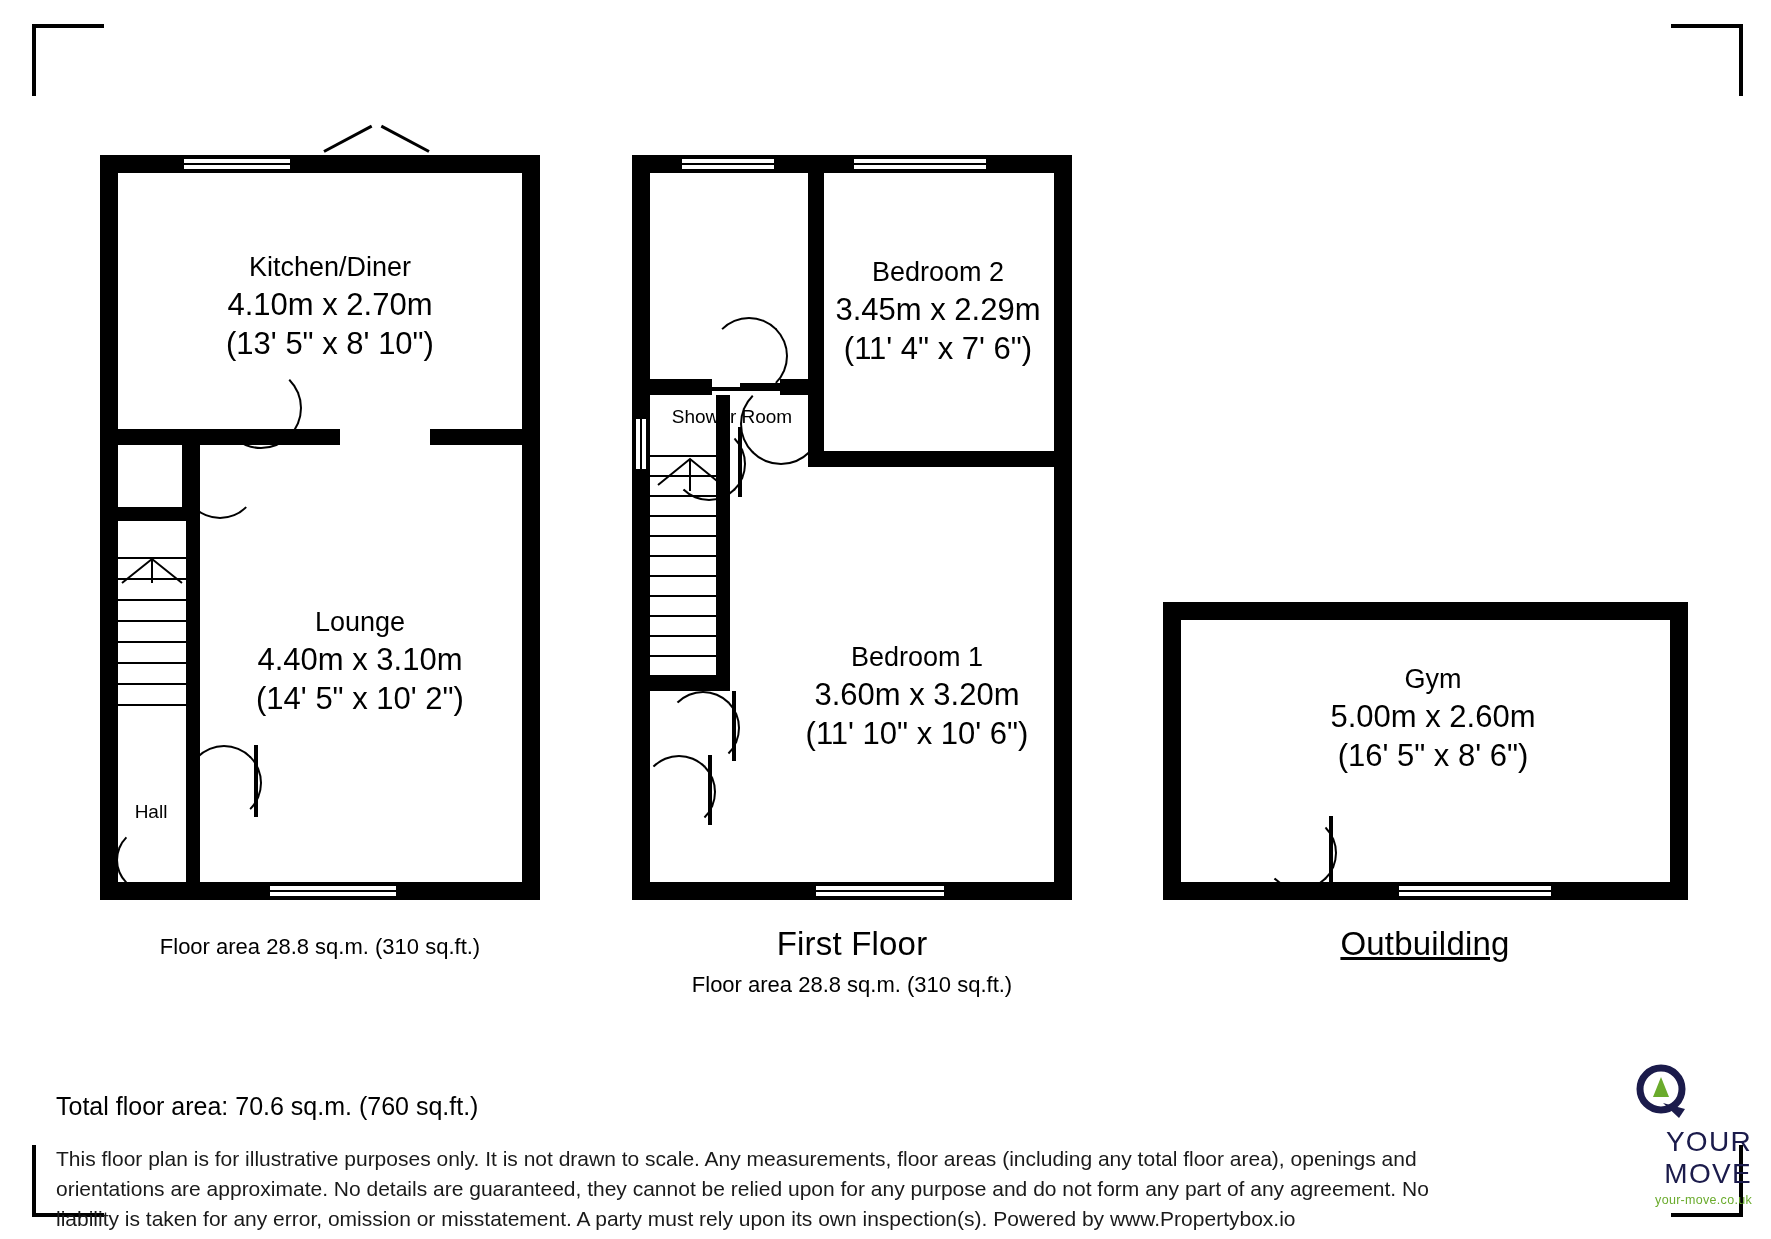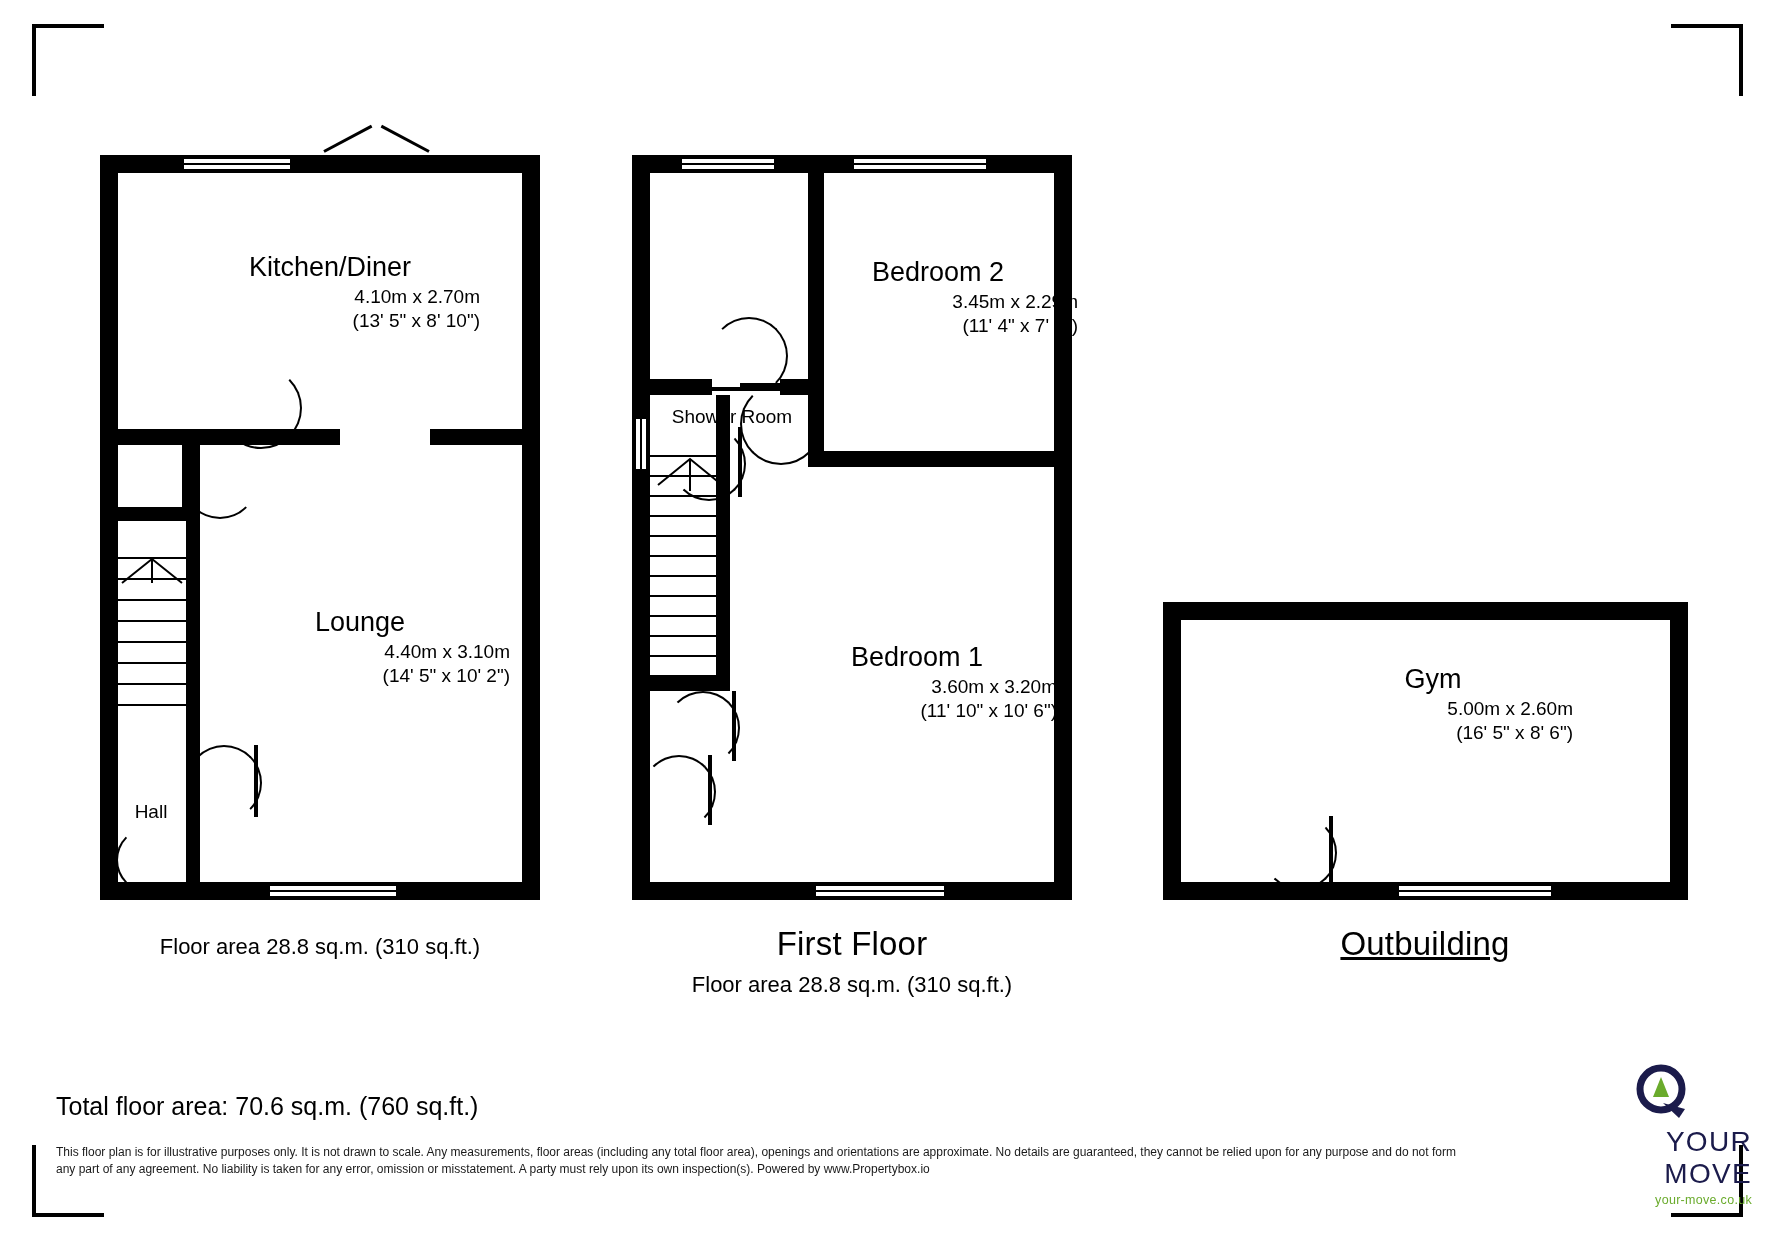--- a/index.html
+++ b/index.html
@@ -64,21 +64,21 @@
     border-radius: 50%;
   }
 
   .label {
     position: absolute;
     text-align: center;
     line-height: 1.28;
     white-space: nowrap;
   }
   .label .rname { font-size: 27px; }
-  .label .rdim  { font-size: 19px; text-align: right; }
+  .label .rdim  { font-size: 31px; }
   .label.small .rname { font-size: 19px; }
 
   .floor-title {
     position: absolute;
     text-align: center;
     width: 520px;
   }
   .floor-title .ft-name { font-size: 33px; letter-spacing: .2px; }
   .floor-title .ft-area { font-size: 22px; margin-top: 9px; }
 
@@ -87,21 +87,21 @@
     left: 56px;
     top: 1092px;
     font-size: 25px;
   }
 
   .disclaimer {
     position: absolute;
     left: 56px;
     top: 1144px;
     width: 1405px;
-    font-size: 12px;
+    font-size: 21px;
     line-height: 1.42;
     color: #1a1a1a;
   }
 
   
   .logo { position: absolute; right: 19px; top: 1060px; width: 182px; text-align: right; }
   .logo .mark { display: block; margin: 0 auto 4px auto; }
   .logo .brand { font-size: 28px; letter-spacing: 1.3px; color: #1b1b4b; }
   .logo .url { font-size: 12.5px; color: #6aab2c; margin-top: 3px; letter-spacing: .3px; }
 

